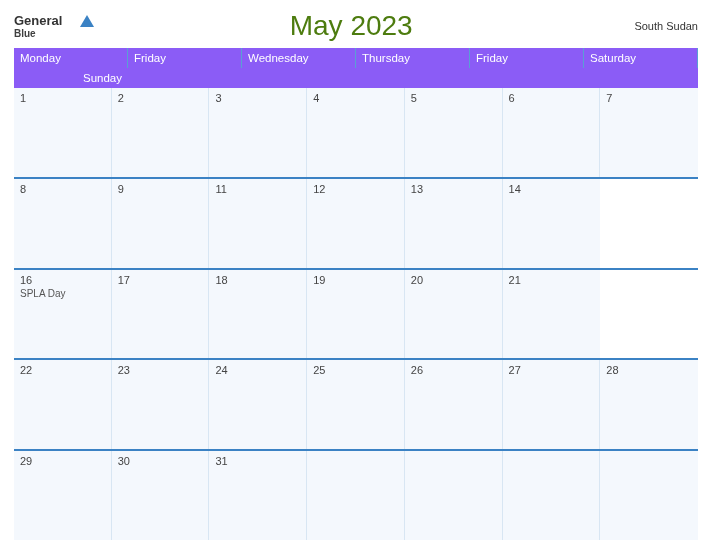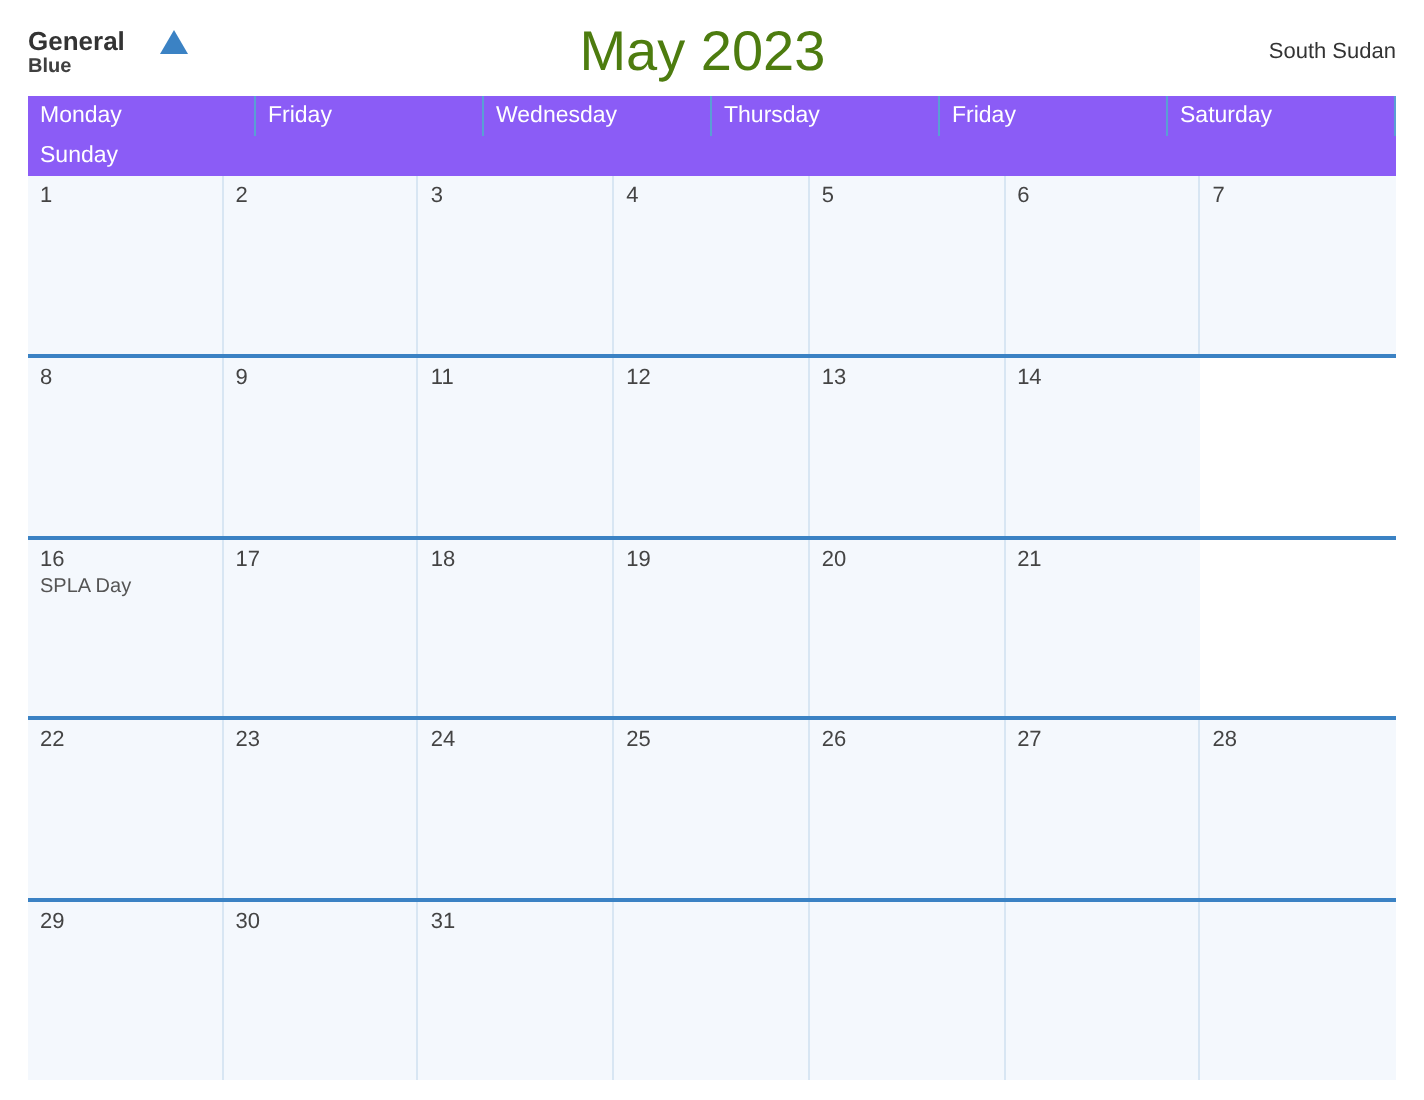--- a/index.html
+++ b/index.html
@@ -55,20 +55,21 @@
     }
     .cal-header-cell {
       color: #fff;
       font-size: 11.5px;
       padding: 4px 6px;
       text-align: left;
       border-right: 1px solid #5a9fd4;
     }
     .cal-header-cell:last-child {
       border-right: none;
+      text-align: right;
     }
     .cal-body {
       flex: 1;
       display: flex;
       flex-direction: column;
     }
     .cal-week {
       display: grid;
       grid-template-columns: repeat(7, 1fr);
       flex: 1;

